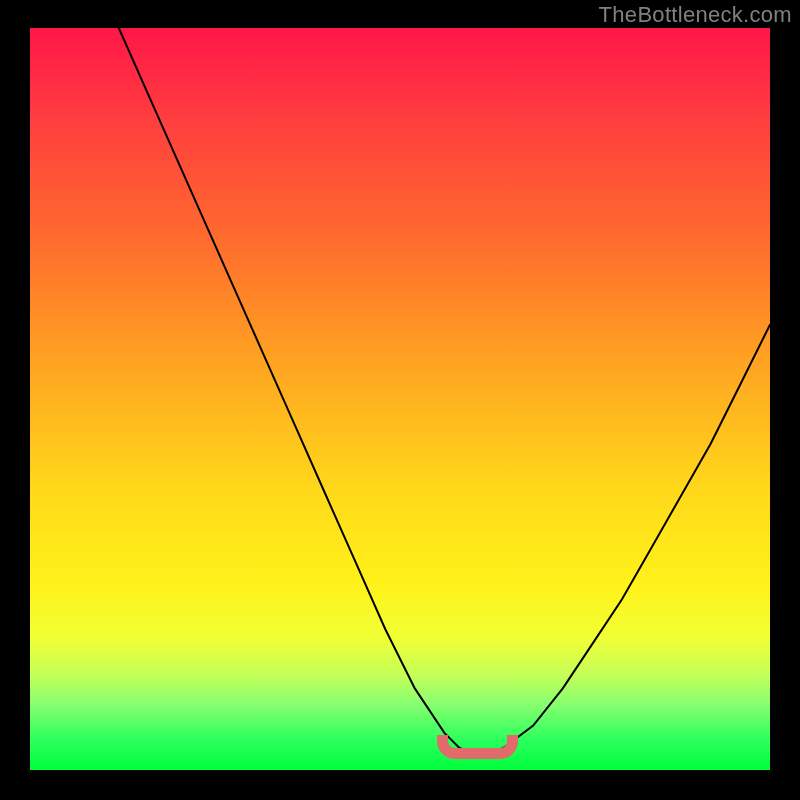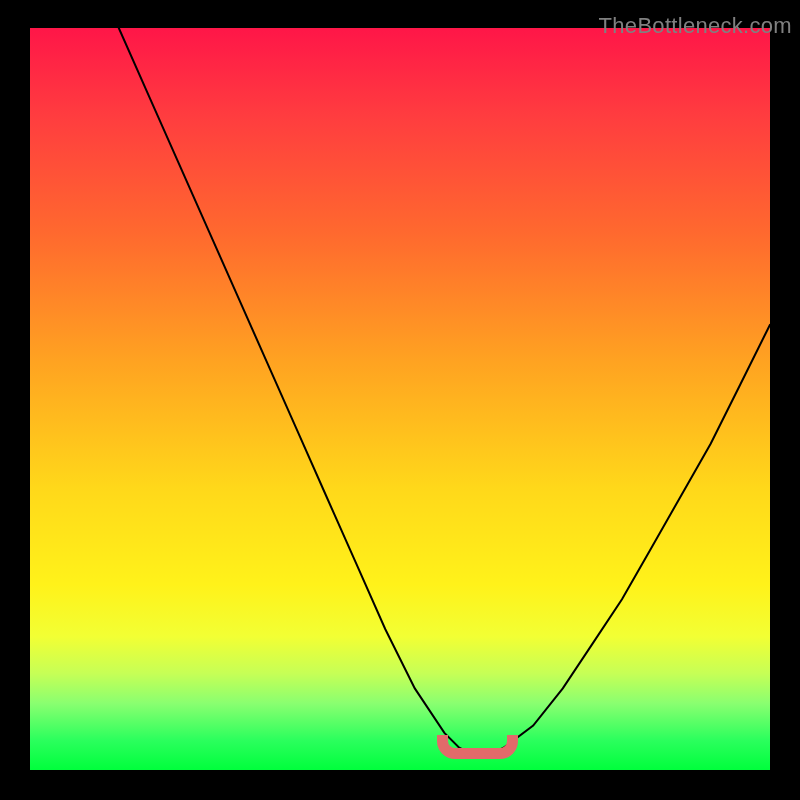--- a/index.html
+++ b/index.html
@@ -12,21 +12,21 @@
     font-family: Arial, Helvetica, sans-serif;
   }
   .outer {
     position: relative;
     width: 800px;
     height: 800px;
     background: #000;
   }
   .watermark {
     position: absolute;
-    top: 13px;
+    top: 2px;
     right: 8px;
     color: #808080;
     font-size: 22px;
     font-weight: 500;
     letter-spacing: 0.3px;
     z-index: 10;
   }
   
   .plot {
     position: absolute;

